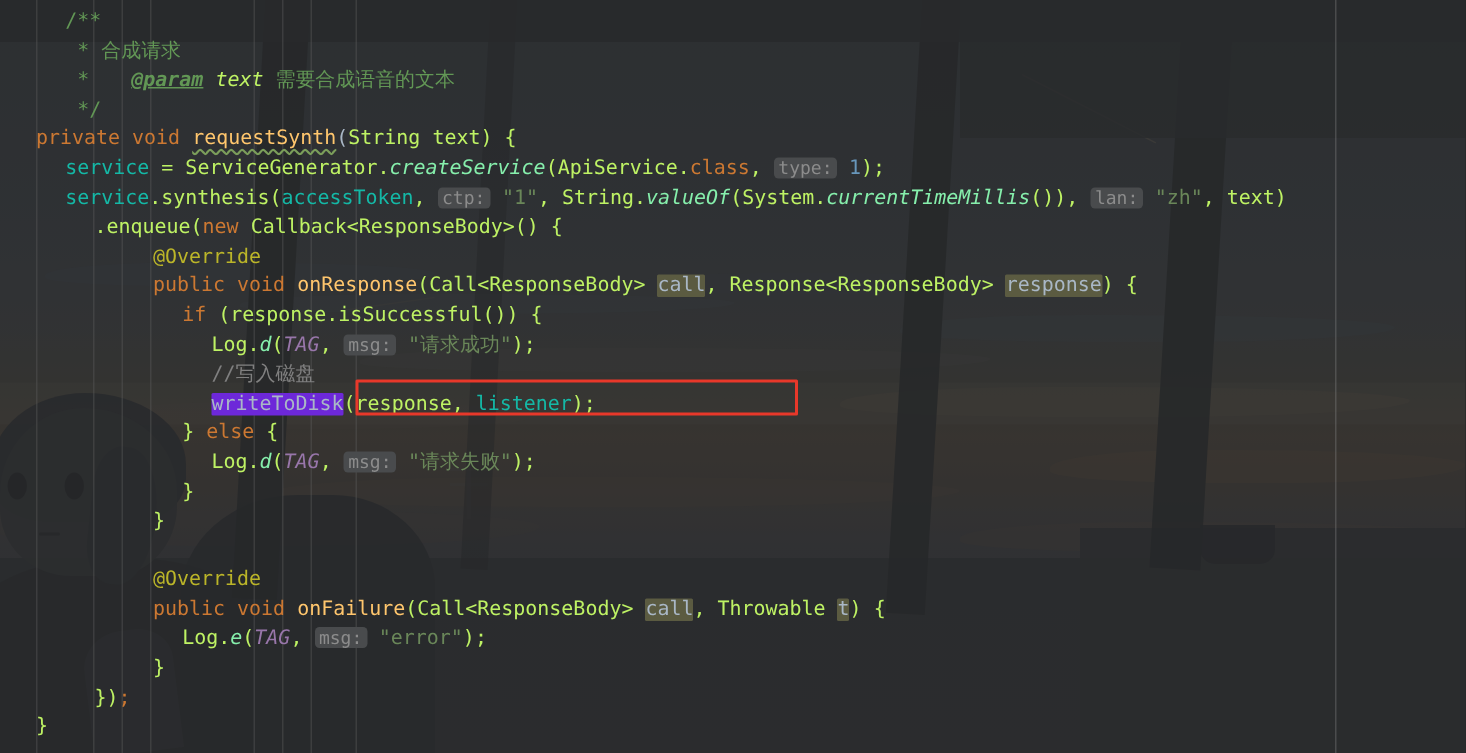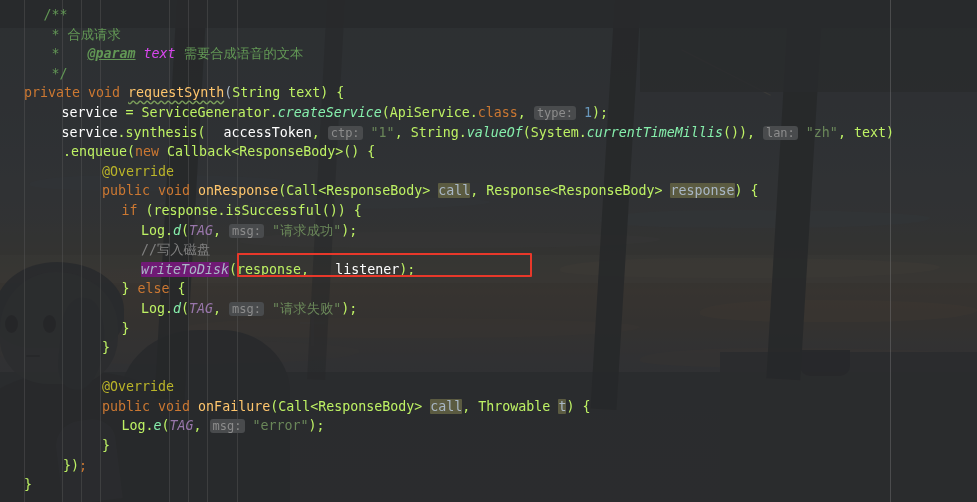--- a/index.html
+++ b/index.html
@@ -240,28 +240,28 @@
   .line {
     height: 19.6px;
     line-height: 19.6px;
     padding-left: 8px;
     white-space: pre;
   }
 
   
   .kw        { color: #cc7832; }
   .method    { color: #ffc66d; }
-  .field     { color: #ffffff; margin-left: 18px; }           
+  .field     { color: #14b8a6; }           
   .static-f  { color: #9876aa; font-style: italic; }
   .str       { color: #6a8759; }
   .num       { color: #6897bb; }
   .comment   { color: #629755; }           
   .comment-l { color: #808080; }           
   .tag       { color: #629755; font-weight: bold; font-style: italic; text-decoration: underline; padding-left: 20px; }
-  .param-it  { color: #d946ef; font-style: italic; }
+  .param-it  { color: #bef264; font-style: italic; }
   .anno      { color: #bbb529; }           
   .static-m  { color: #86efac; font-style: italic; }  
   .plain     { color: #bef264; }
   .punct     { color: #a9b7c6; }
   .semi      { color: #cc7832; }
 
   
   .hint {
     color: #8c8c8c;
     background: #494b4d;
@@ -269,23 +269,22 @@
     padding: 0 3px;
     font-size: 12px;
   }
 
   
   .usehl {
     background: #5b5b41;
     border-radius: 1px;
   }
   .usehl-green {
-    background: #701a75;
+    background: #6d28d9;
     border-radius: 1px;
-    font-style: italic;
   }
 
   
   .wavy {
     text-decoration: underline;
     text-decoration-style: wavy;
     text-decoration-color: #7b9e5a;
     text-underline-offset: 2px;
   }
 

